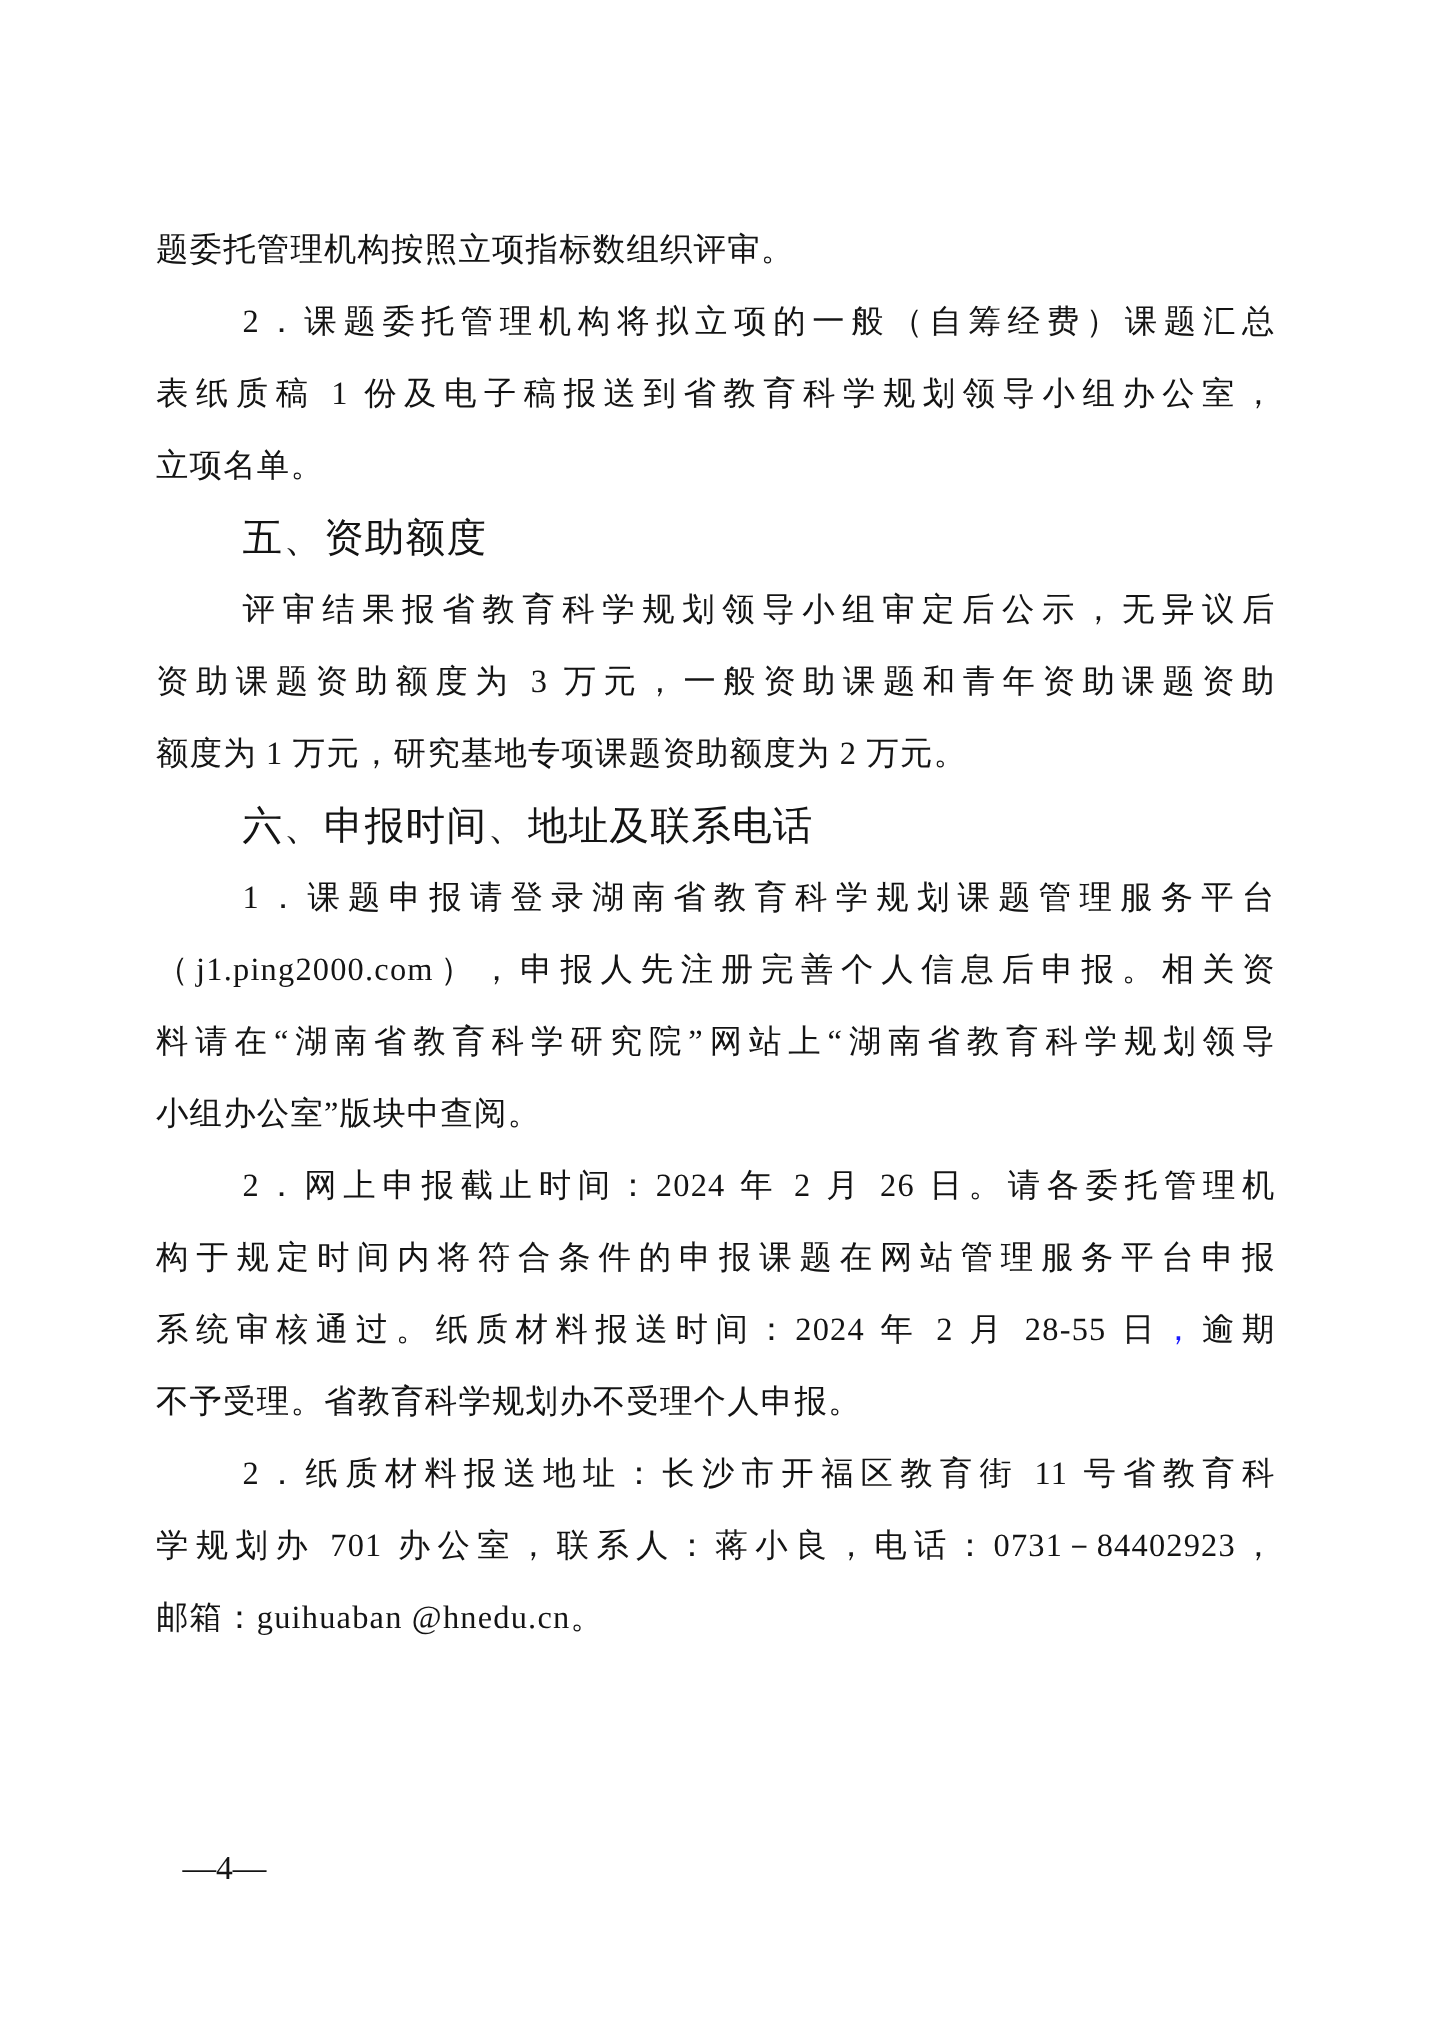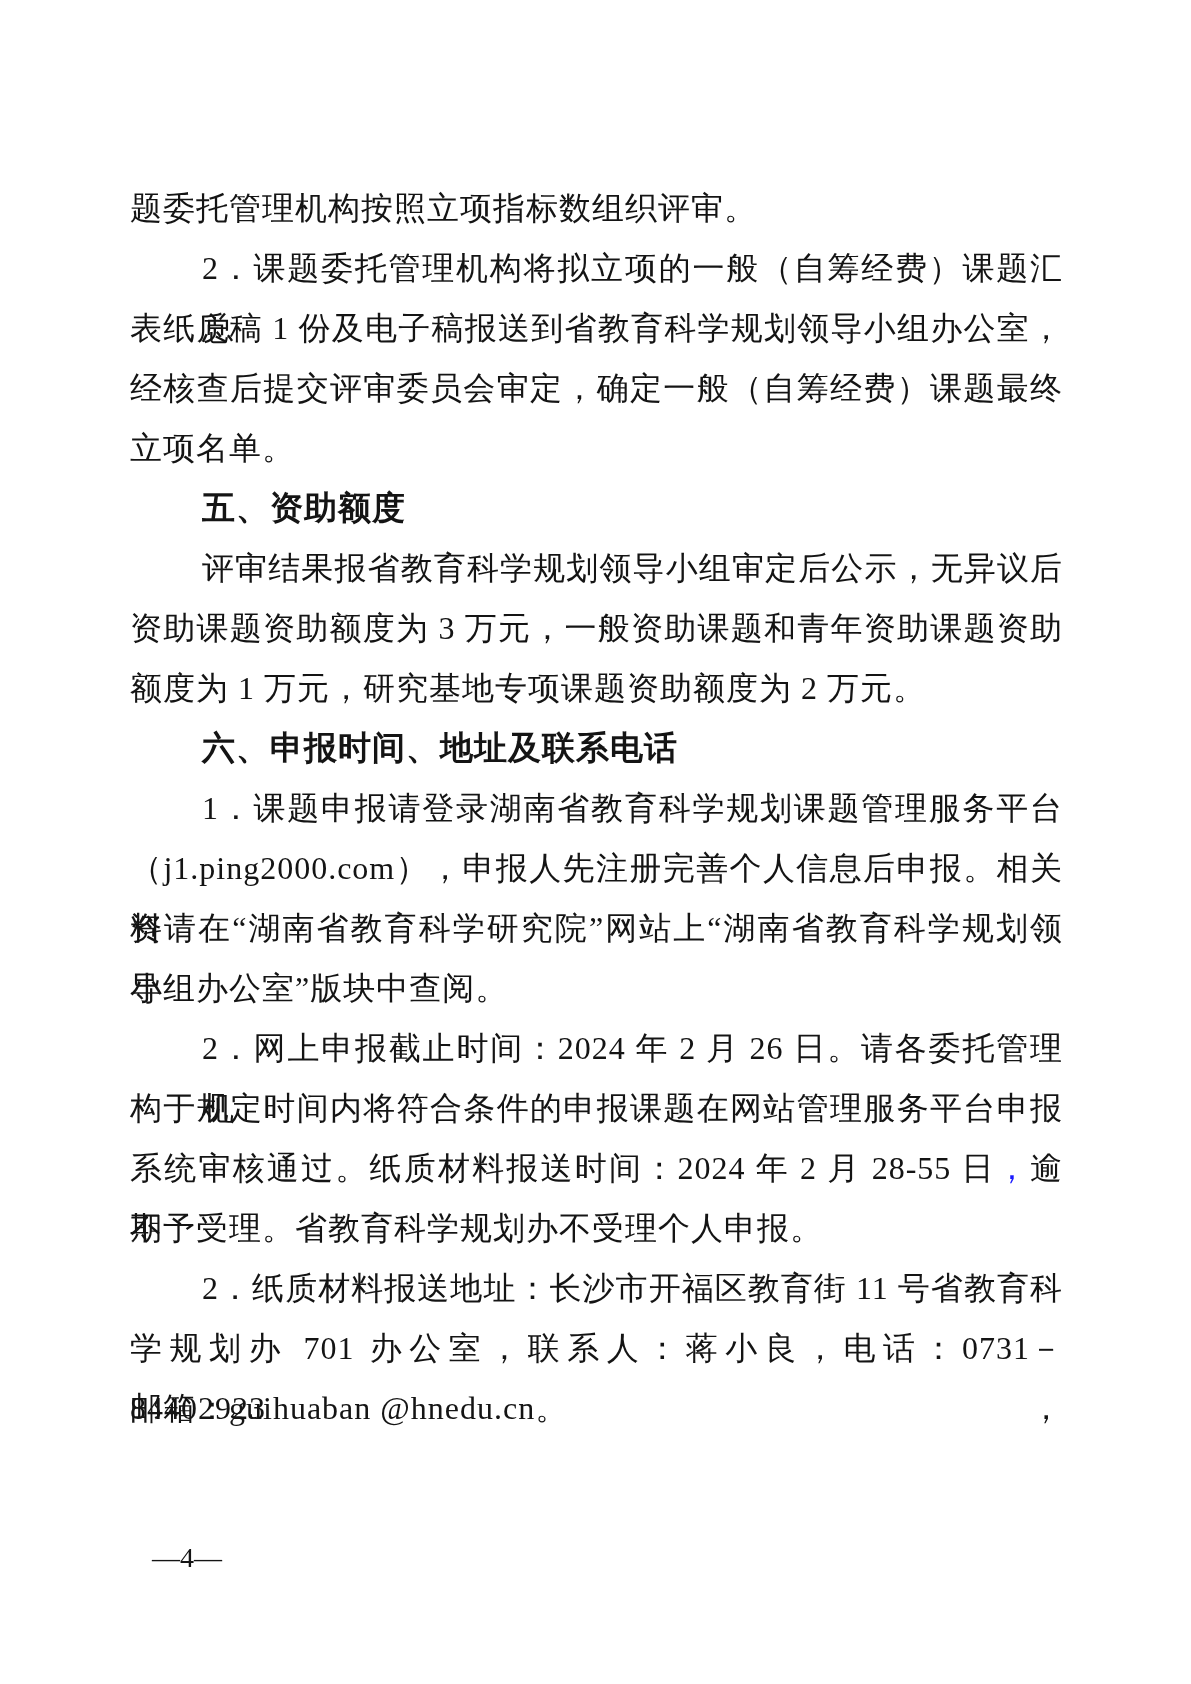--- a/index.html
+++ b/index.html
@@ -18,34 +18,34 @@
   }
   .content {
     position: absolute;
     left: 130px;
     top: 178px;
     width: 933px;
   }
   .line {
     height: 60px;
     line-height: 60px;
-    font-size: 32px;
+    font-size: 27px;
     text-align: left;
     letter-spacing: 1px;
   }
   .line.justify {
     text-align: justify;
     text-align-last: justify;
   }
   .line.indent {
     padding-left: 72px;
   }
   .line.heading {
     font-family: "Liberation Sans", "DejaVu Sans", sans-serif;
-    font-weight: bold;
+    font-weight: normal;
     font-size: 33px;
     letter-spacing: 1px;
   }
   .footer {
     position: absolute;
     left: 152px;
     top: 1540px;
     font-size: 28px;
     line-height: 36px;
     letter-spacing: 0;
@@ -54,21 +54,20 @@
   }
 </style>
 </head>
 <body>
 
 <div class="page">
   <div class="content">
       <div class="line"><span>题委托管理机构按照立项指标数组织评审。</span></div>
       <div class="line indent justify"><span>2．课题委托管理机构将拟立项的一般（自筹经费）课题汇总</span></div>
       <div class="line justify"><span>表纸质稿 1 份及电子稿报送到省教育科学规划领导小组办公室，</span></div>
-      <div class="line justify"><span>经核查后提交评审委员会审定，确定一般（自筹经费）课题最终</span></div>
       <div class="line"><span>立项名单。</span></div>
       <div class="line heading indent"><span>五、资助额度</span></div>
       <div class="line indent justify"><span>评审结果报省教育科学规划领导小组审定后公示，无异议后</span></div>
       <div class="line justify"><span>资助课题资助额度为 3 万元，一般资助课题和青年资助课题资助</span></div>
       <div class="line"><span>额度为 1 万元，研究基地专项课题资助额度为 2 万元。</span></div>
       <div class="line heading indent"><span>六、申报时间、地址及联系电话</span></div>
       <div class="line indent justify"><span>1．课题申报请登录湖南省教育科学规划课题管理服务平台</span></div>
       <div class="line justify"><span>（j1.ping2000.com），申报人先注册完善个人信息后申报。相关资</span></div>
       <div class="line justify"><span>料请在“湖南省教育科学研究院”网站上“湖南省教育科学规划领导</span></div>
       <div class="line"><span>小组办公室”版块中查阅。</span></div>

